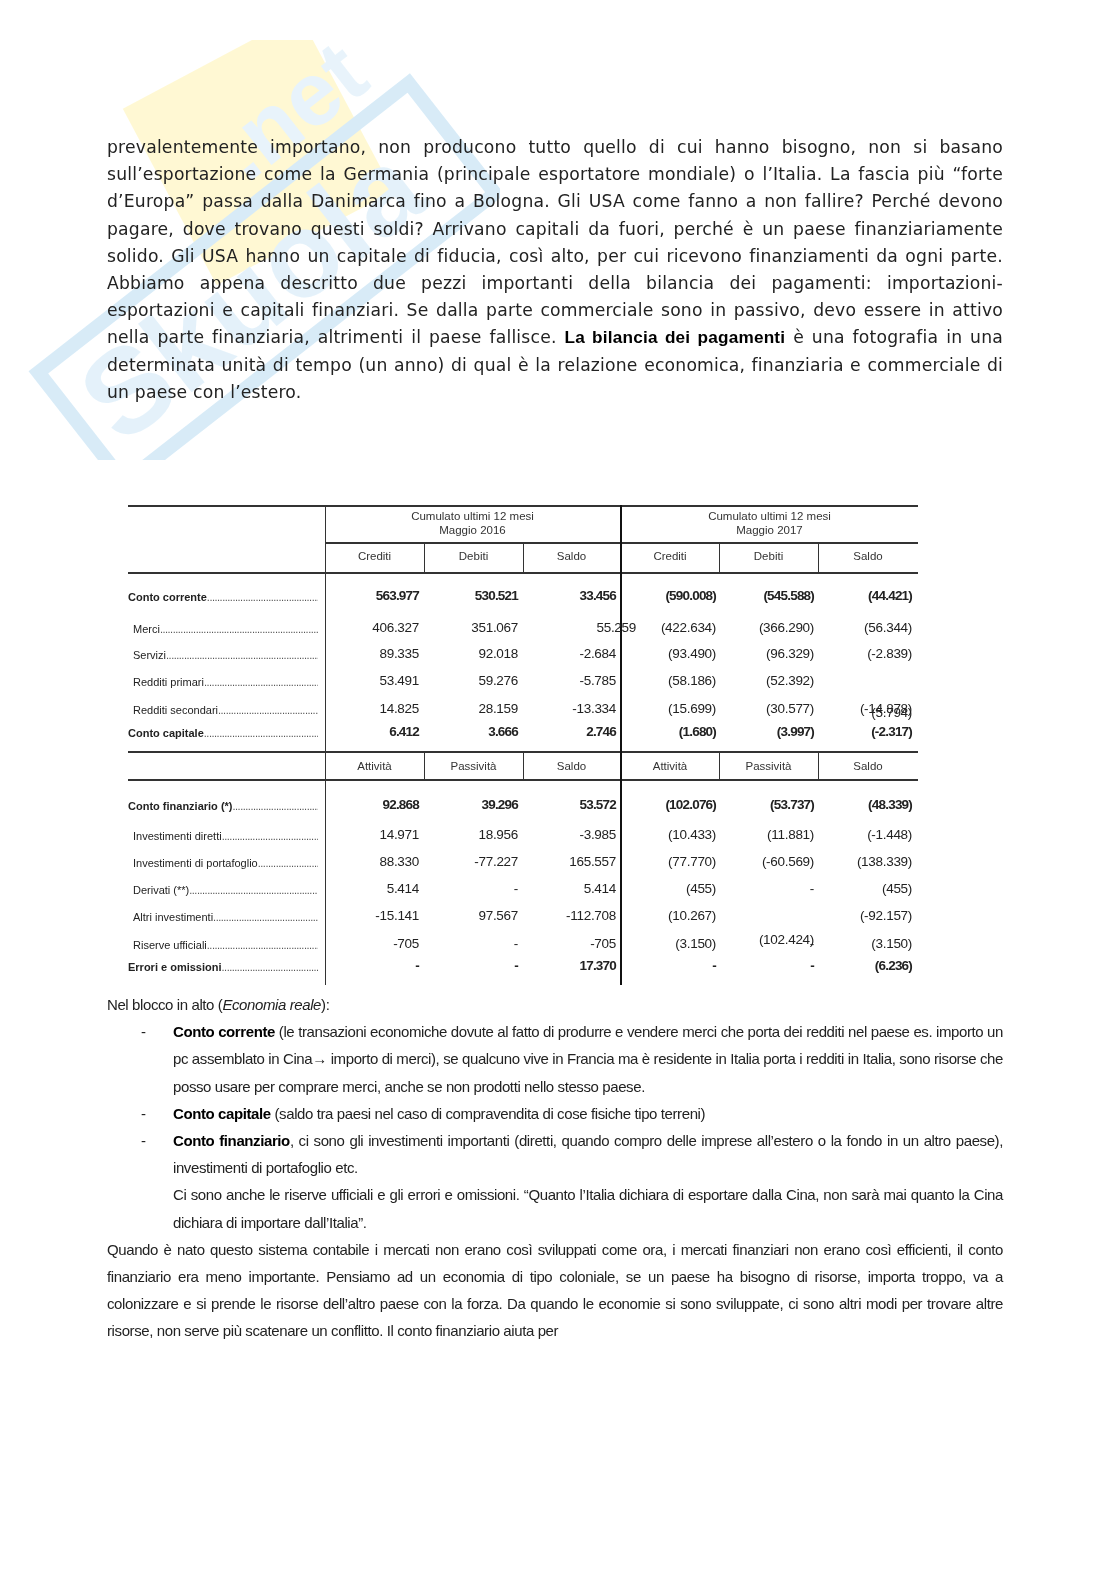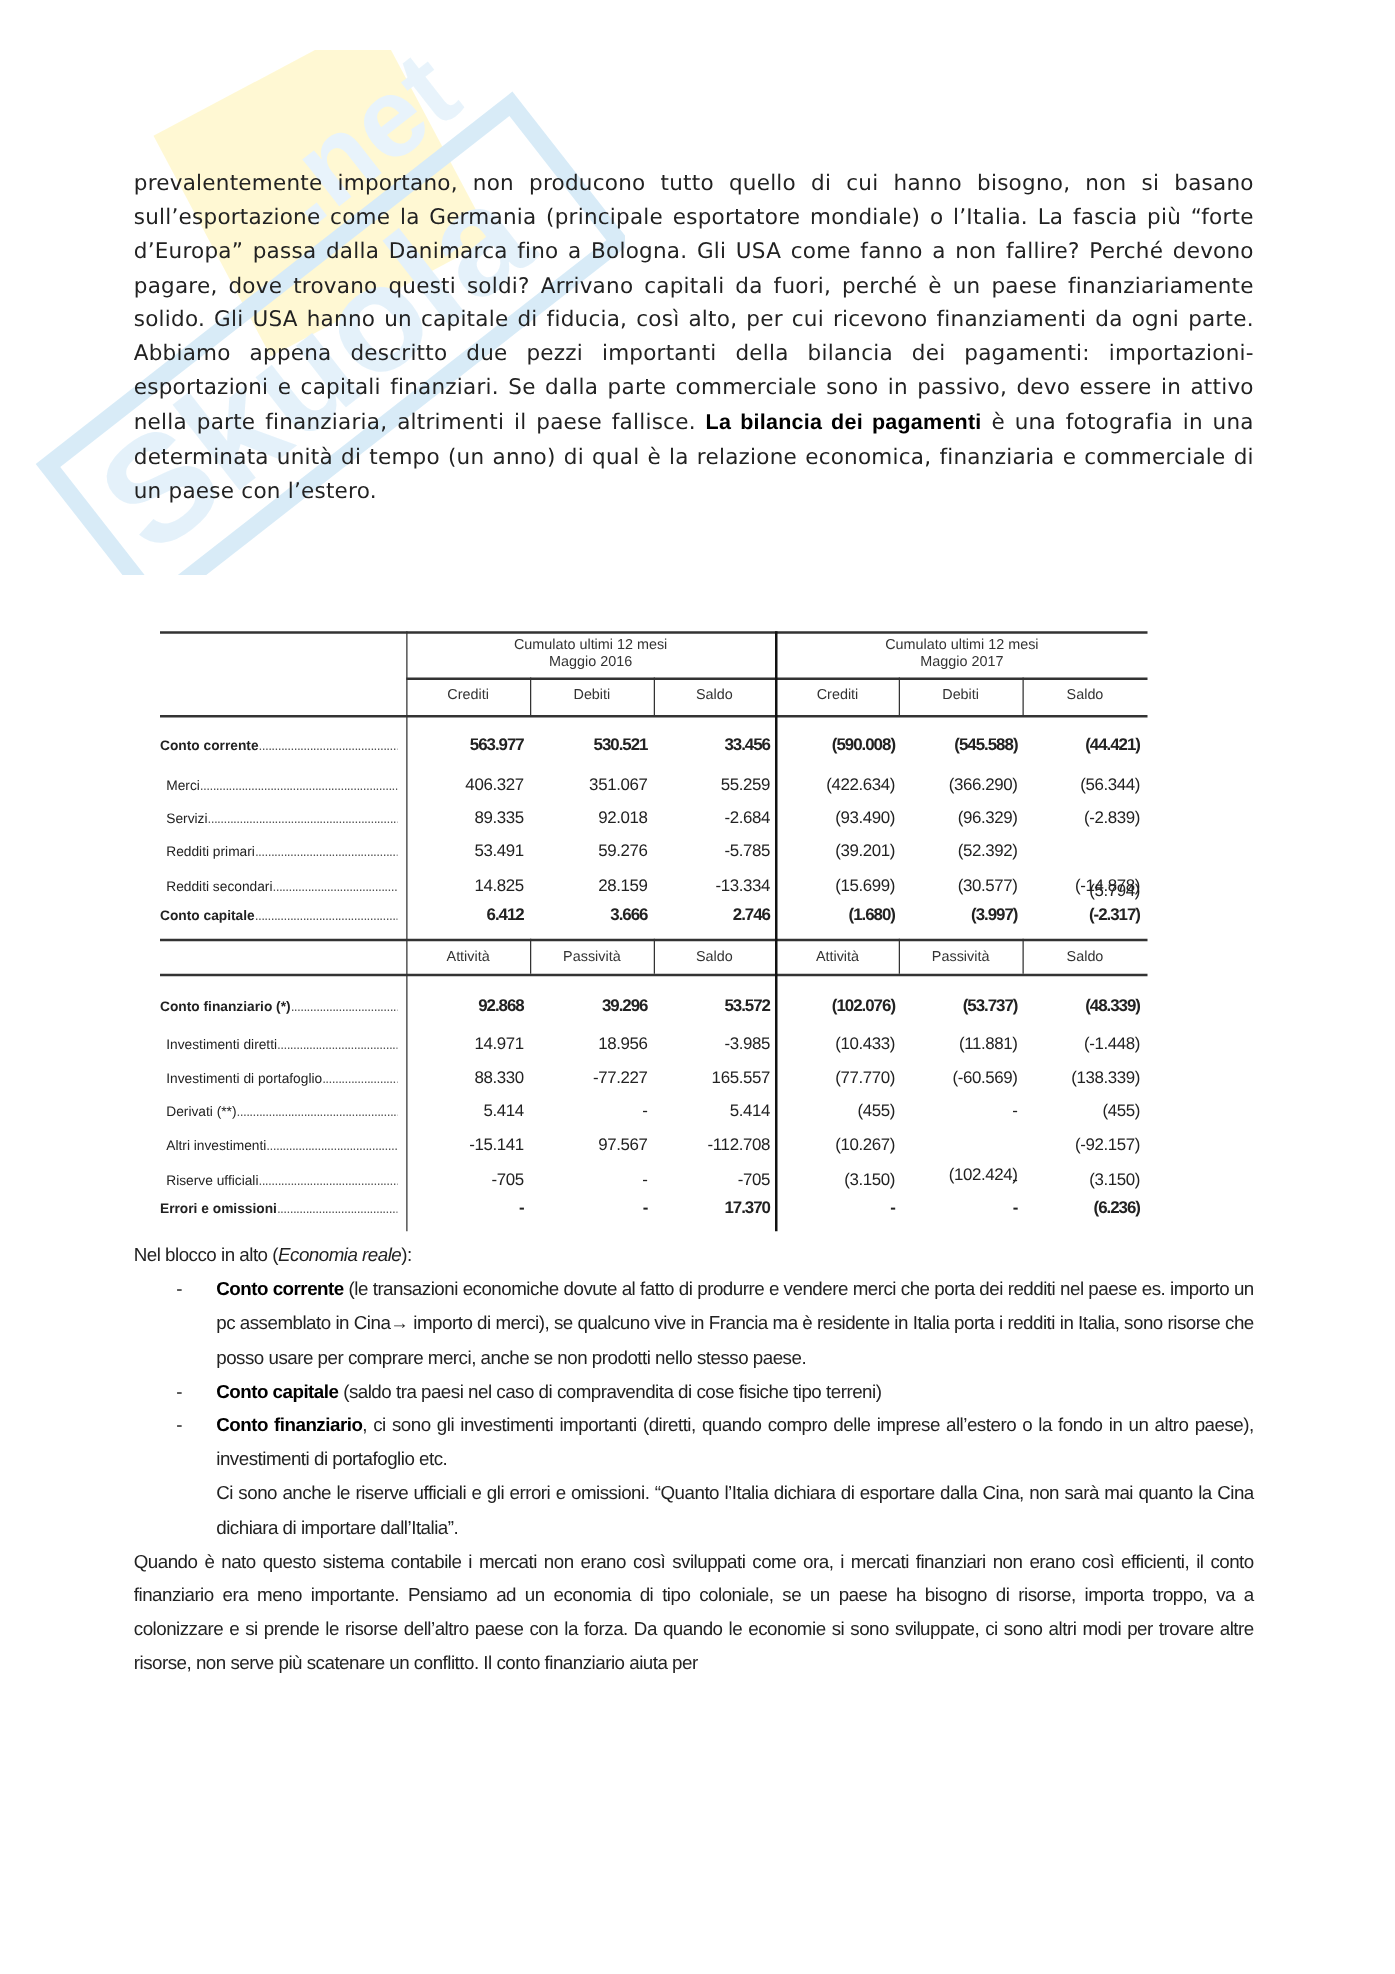--- a/index.html
+++ b/index.html
@@ -100,36 +100,36 @@
       <div class="row-label main" style="top: 86px;">Conto corrente</div>
       <div class="cell bold" style="left: 195px; top: 83px;">563.977</div>
       <div class="cell bold" style="left: 294px; top: 83px;">530.521</div>
       <div class="cell bold" style="left: 392px; top: 83px;">33.456</div>
       <div class="cell bold" style="left: 492px; top: 83px;">(590.008)</div>
       <div class="cell bold" style="left: 590px; top: 83px;">(545.588)</div>
       <div class="cell bold" style="left: 688px; top: 83px;">(44.421)</div>
       <div class="row-label sub" style="top: 118px;">Merci</div>
       <div class="cell" style="left: 195px; top: 115px;">406.327</div>
       <div class="cell" style="left: 294px; top: 115px;">351.067</div>
-      <div class="cell" style="left: 392px; top: 115px;">55.259</div>
+      <div class="cell" style="left: 412px; top: 115px;">55.259</div>
       <div class="cell" style="left: 492px; top: 115px;">(422.634)</div>
       <div class="cell" style="left: 590px; top: 115px;">(366.290)</div>
       <div class="cell" style="left: 688px; top: 115px;">(56.344)</div>
       <div class="row-label sub" style="top: 144px;">Servizi</div>
       <div class="cell" style="left: 195px; top: 141px;">89.335</div>
       <div class="cell" style="left: 294px; top: 141px;">92.018</div>
       <div class="cell" style="left: 392px; top: 141px;">-2.684</div>
       <div class="cell" style="left: 492px; top: 141px;">(93.490)</div>
       <div class="cell" style="left: 590px; top: 141px;">(96.329)</div>
       <div class="cell" style="left: 688px; top: 141px;">(-2.839)</div>
       <div class="row-label sub" style="top: 171px;">Redditi primari</div>
       <div class="cell" style="left: 195px; top: 168px;">53.491</div>
       <div class="cell" style="left: 294px; top: 168px;">59.276</div>
       <div class="cell" style="left: 392px; top: 168px;">-5.785</div>
-      <div class="cell" style="left: 492px; top: 168px;">(39.201)</div>
+      <div class="cell" style="left: 492px; top: 168px;">(58.186)</div>
       <div class="cell" style="left: 590px; top: 168px;">(52.392)</div>
       <div class="cell" style="left: 688px; top: 168px; margin-top: 32px;">(5.794)</div>
       <div class="row-label sub" style="top: 199px;">Redditi secondari</div>
       <div class="cell" style="left: 195px; top: 196px;">14.825</div>
       <div class="cell" style="left: 294px; top: 196px;">28.159</div>
       <div class="cell" style="left: 392px; top: 196px;">-13.334</div>
       <div class="cell" style="left: 492px; top: 196px;">(15.699)</div>
       <div class="cell" style="left: 590px; top: 196px;">(30.577)</div>
       <div class="cell" style="left: 688px; top: 196px;">(-14.878)</div>
       <div class="row-label main" style="top: 222px;">Conto capitale</div>

